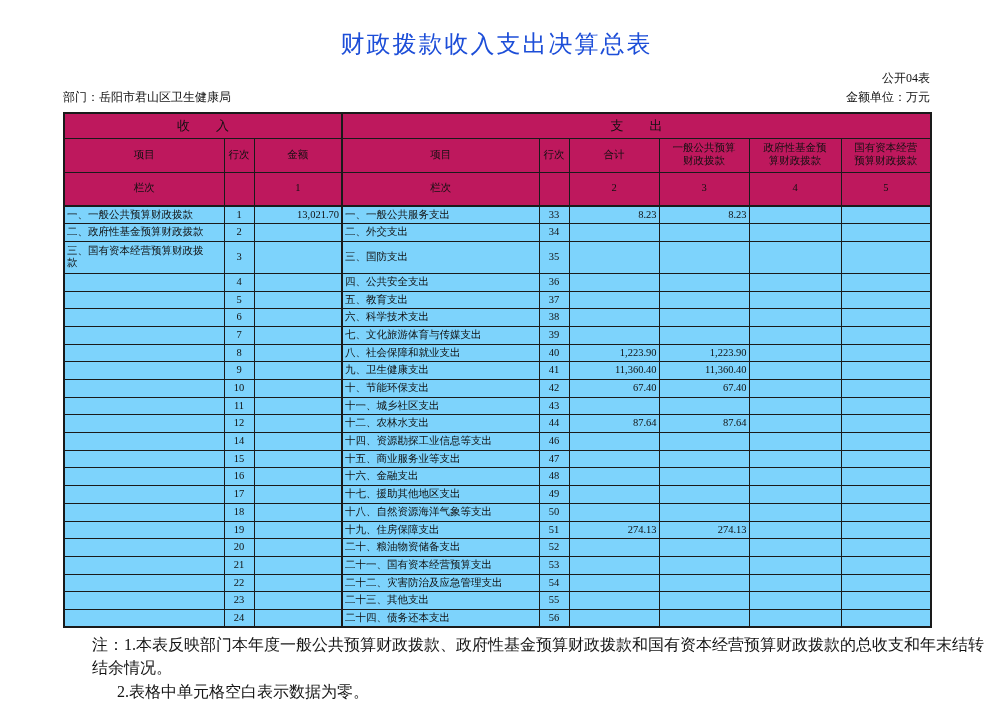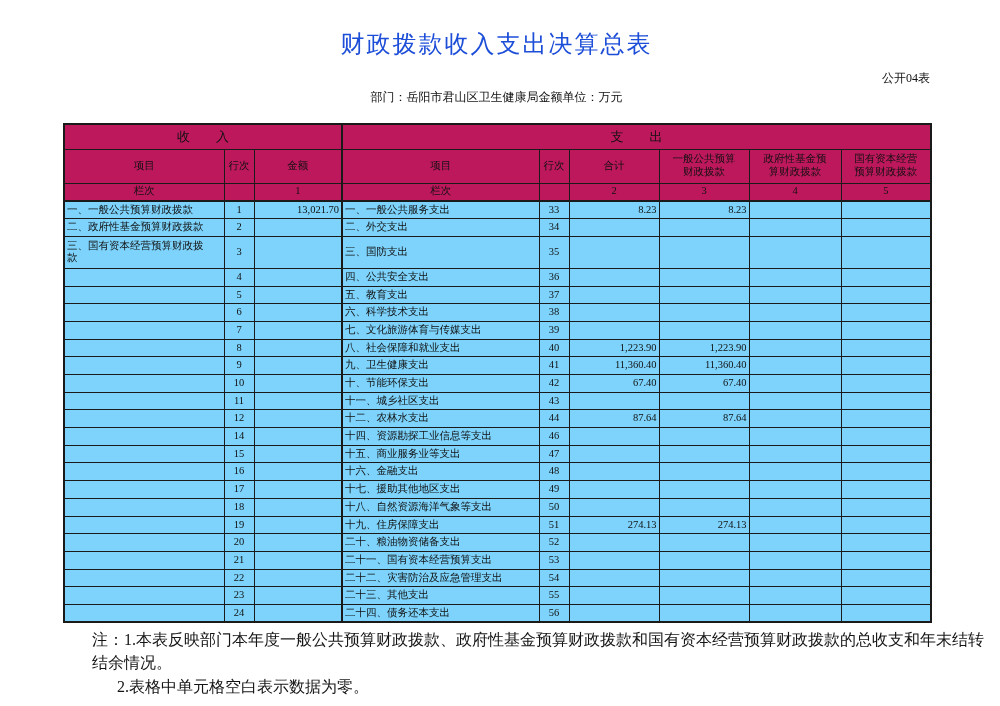--- a/index.html
+++ b/index.html
@@ -8,38 +8,38 @@
     font-family:"Liberation Serif","DejaVu Serif",serif;
     overflow:hidden;
   }
   .page{padding:28px 35px 0 63px;}
   .title{
     width:867px;text-align:center;font-size:24px;letter-spacing:2px;
     color:#1d4ed8;margin-bottom:10px;white-space:nowrap;
   }
   .code-line{width:867px;text-align:right;font-size:12px;margin-bottom:2px;}
   .meta-line{
-    width:867px;display:flex;justify-content:center;
-    font-size:12px;margin-bottom:17px;
+    width:867px;display:flex;justify-content:space-between;
+    font-size:12px;margin-bottom:6px;
   }
   table.fin{
     width:867px;border-collapse:collapse;table-layout:fixed;
     border:2px solid #1a1a1a;
   }
   table.fin th,table.fin td{
     border:1px solid #1a1a1a;font-weight:normal;font-size:10.5px;
     padding:0 2px;overflow:hidden;white-space:pre-line;line-height:1.2;
     vertical-align:middle;
   }
   .hdr{background:#be185d;}
   tr.banner{height:25px;}
   tr.banner th{font-size:13px;}
   tr.colhead{height:34px;padding-left:17px;}
   tr.colhead th{text-align:center;}
-  tr.lanci{height:18px;border-radius:8px;}
+  tr.lanci{height:34px;border-radius:8px;}
   tr.lanci th{text-align:center;border-bottom:2px solid #1a1a1a;}
   tbody tr{height:17.7px;background:#7dd3fc;}
   tbody tr.tall{height:32px;}
   td.left{text-align:left;padding-left:2px;padding-right:1px;}
   td.center{text-align:center;}
   td.right{text-align:right;padding-right:1px;}
   .sect-div{border-left:2px solid #1a1a1a !important;margin-top:16px;}
   .notes{width:900px;font-size:16px;line-height:1.45;margin-top:5px;color:#141414;margin-left:29px;}
   .notes .note2{padding-left:25px;}
 </style>

